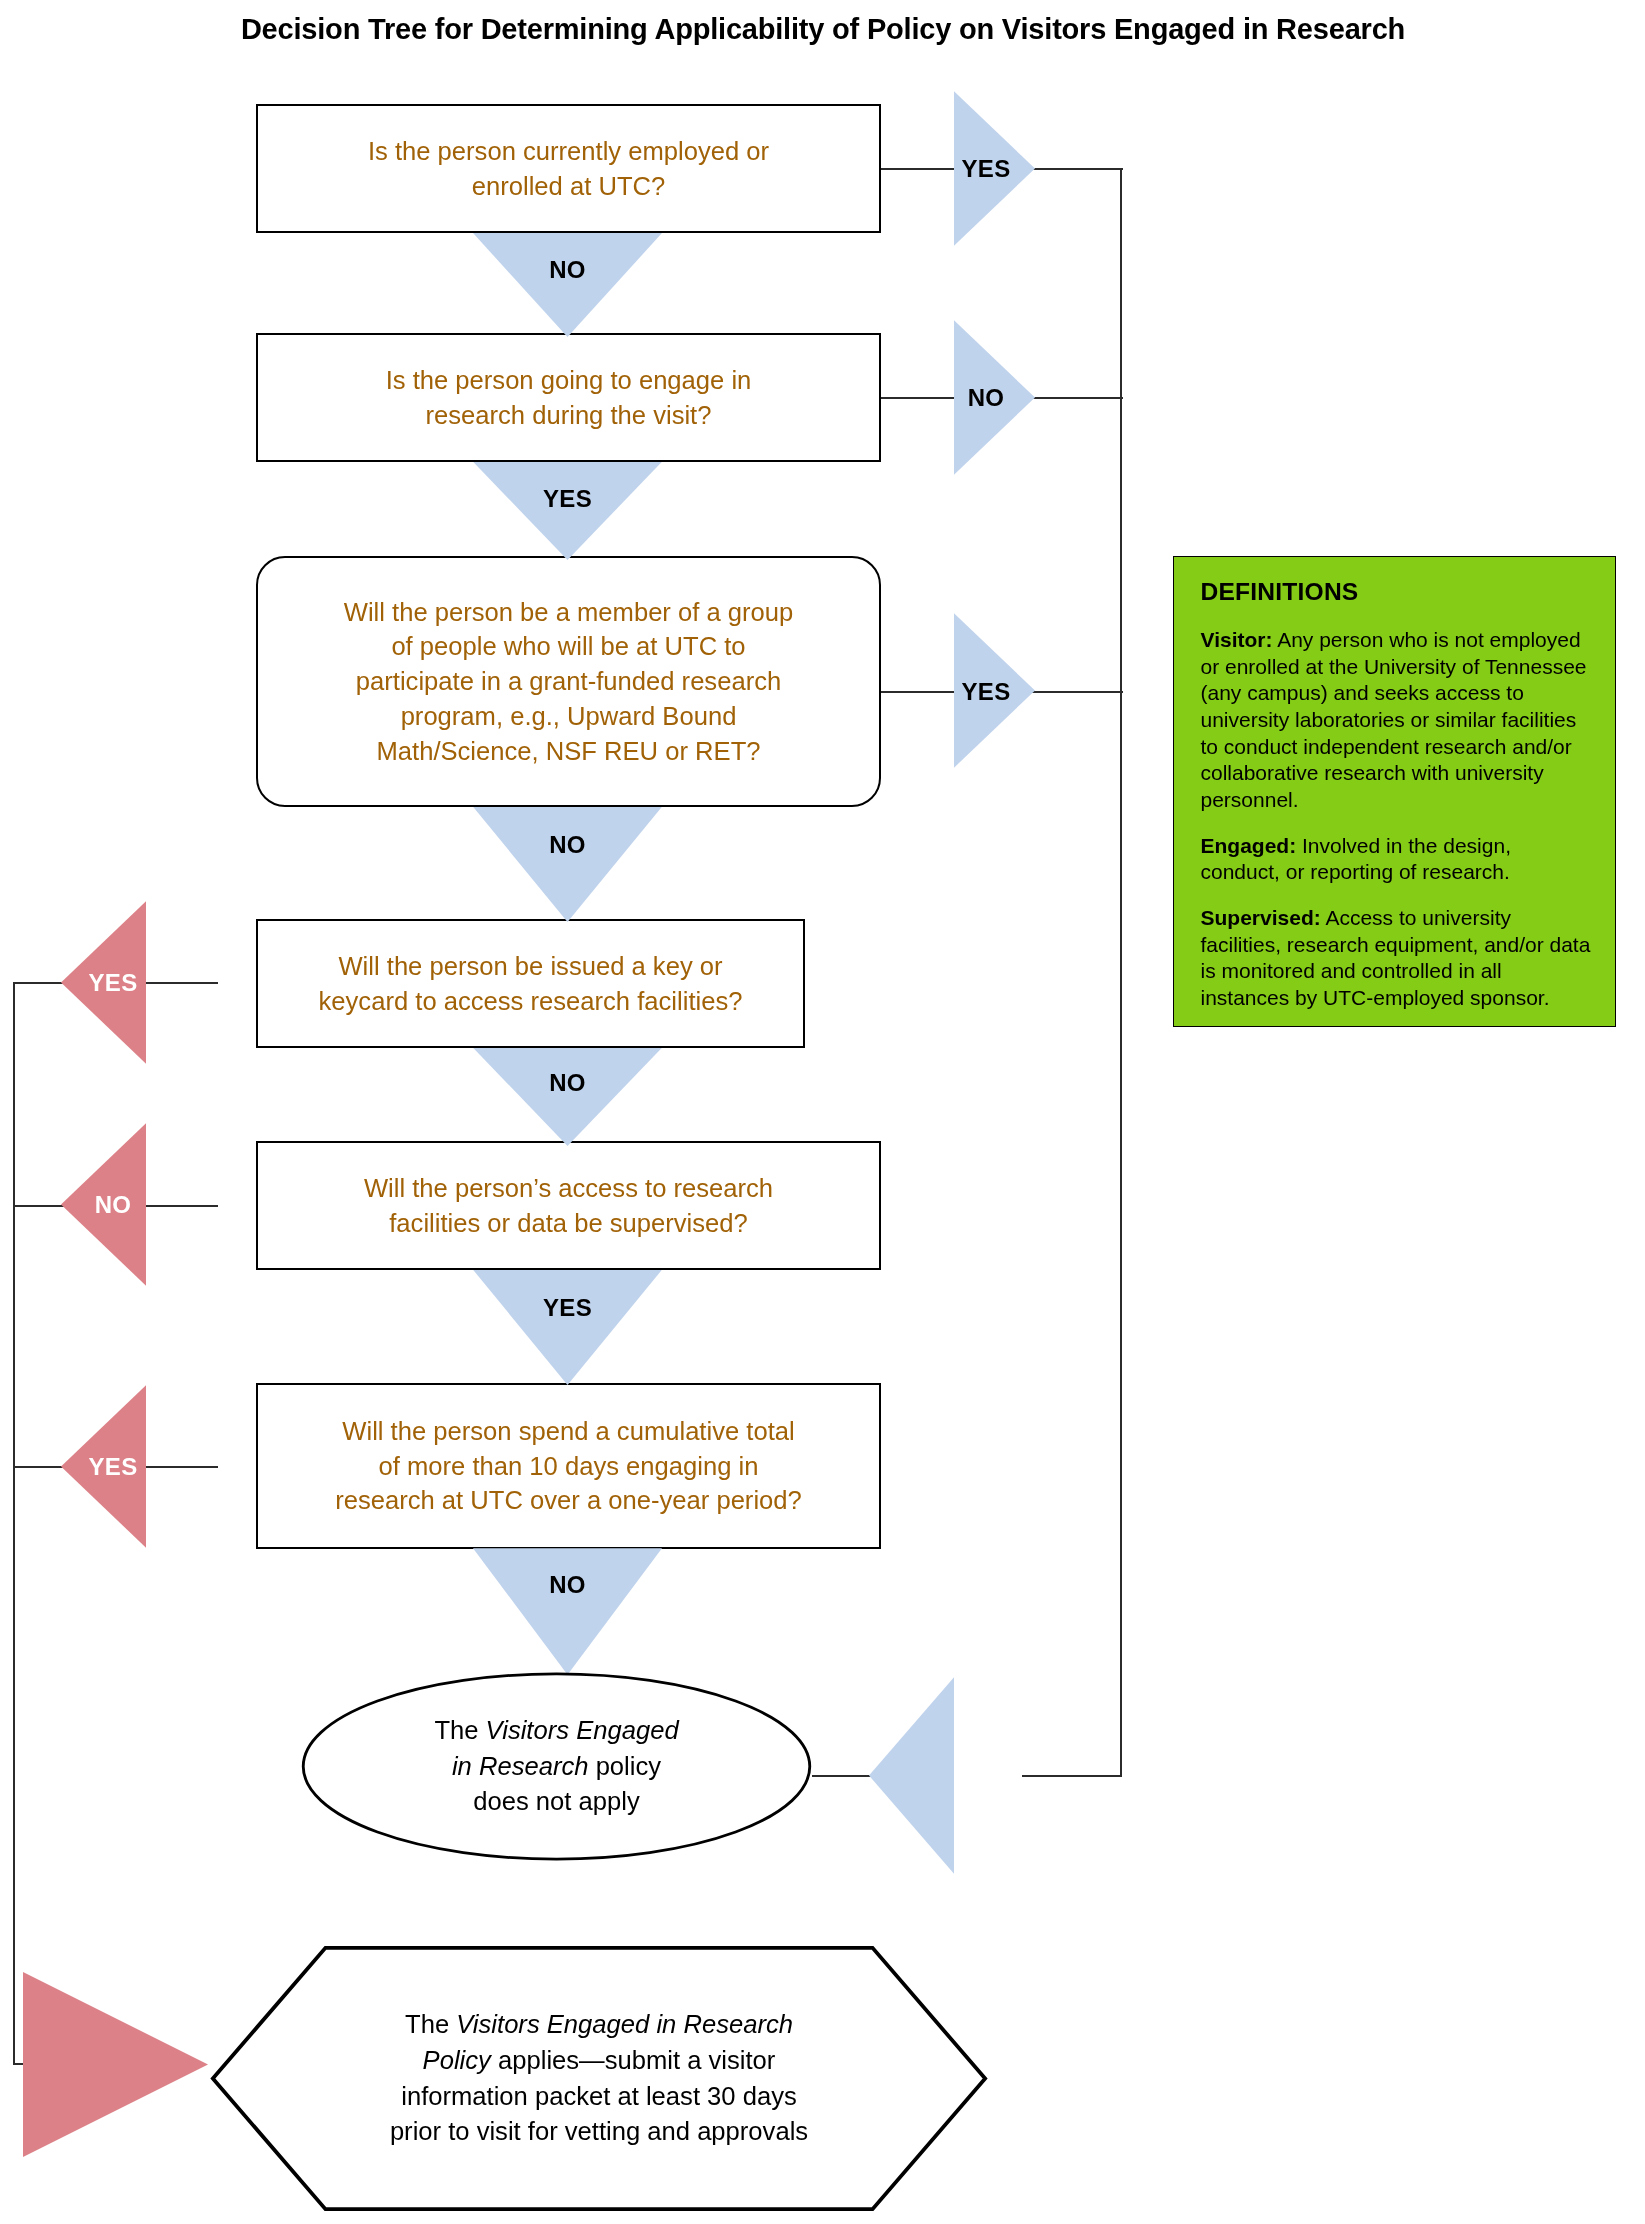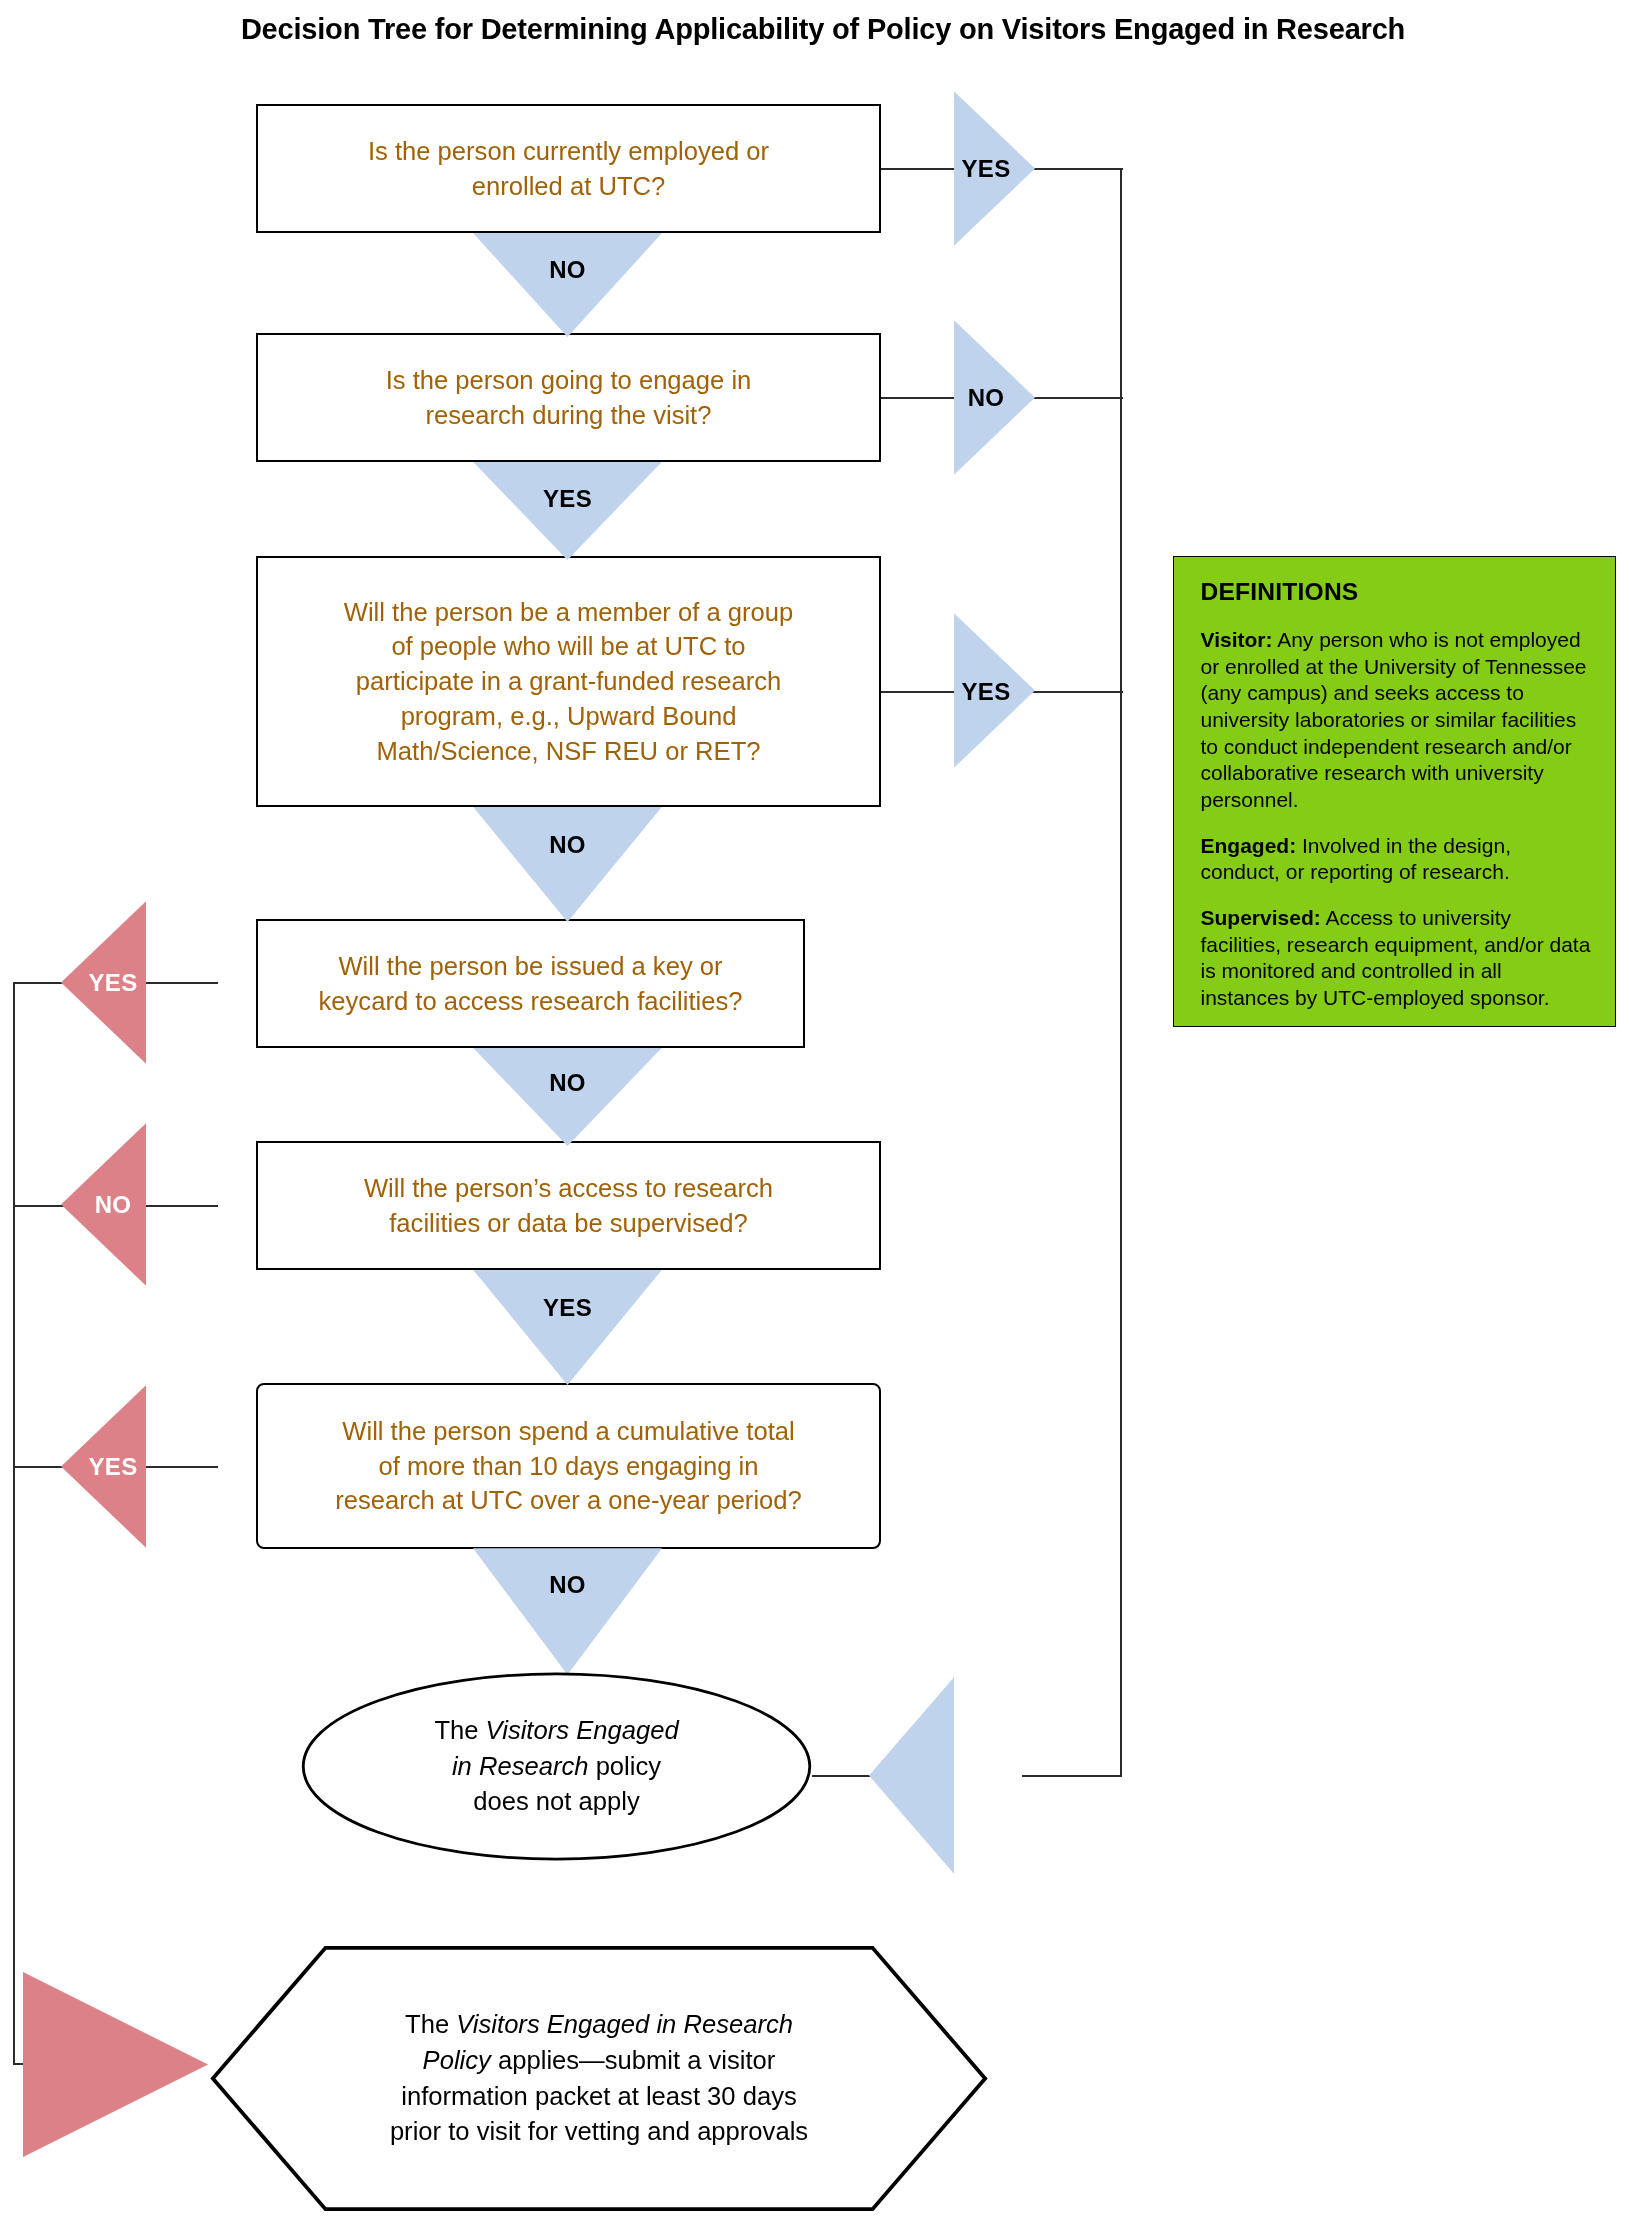--- a/index.html
+++ b/index.html
@@ -170,21 +170,21 @@
     </span>
   </div>
 
   <div class="node-box" style="left:256px; top:333px; width:625px; height:129px;">
     <span class="txt">
       <span>Is the person going to engage in</span><br>
       <span>research during the visit?</span>
     </span>
   </div>
 
-  <div class="node-box" style="left:256px; top:556px; width:625px; height:251px;">
+  <div class="node-box" style="left:256px; top:556px; width:625px; height:251px;border-radius:29px;">
     <span class="txt">
       <span>Will the person be a member of a group</span><br>
       <span>of people who will be at UTC to</span><br>
       <span>participate in a grant-funded research</span><br>
       <span>program, e.g., Upward Bound</span><br>
       <span>Math/Science, NSF REU or RET?</span>
     </span>
   </div>
 
   <div class="node-box" style="left:256px; top:919px; width:549px; height:129px;">
@@ -194,21 +194,21 @@
     </span>
   </div>
 
   <div class="node-box" style="left:256px; top:1141px; width:625px; height:129px;">
     <span class="txt">
       <span>Will the person’s access to research</span><br>
       <span>facilities or data be supervised?</span>
     </span>
   </div>
 
-  <div class="node-box" style="left:256px; top:1383px; width:625px; height:166px;border-radius:8px;">
+  <div class="node-box" style="left:256px; top:1383px; width:625px; height:166px;">
     <span class="txt">
       <span>Will the person spend a cumulative total</span><br>
       <span>of more than 10 days engaging in</span><br>
       <span>research at UTC over a one-year period?</span>
     </span>
   </div>
 
   <svg class="arrow" style="left:473px; top:233px;" width="189" height="104" viewBox="0 0 200 110">
     <polygon points="0,0 200,0 100,110" fill="#C0D3EC"></polygon>
   </svg>

